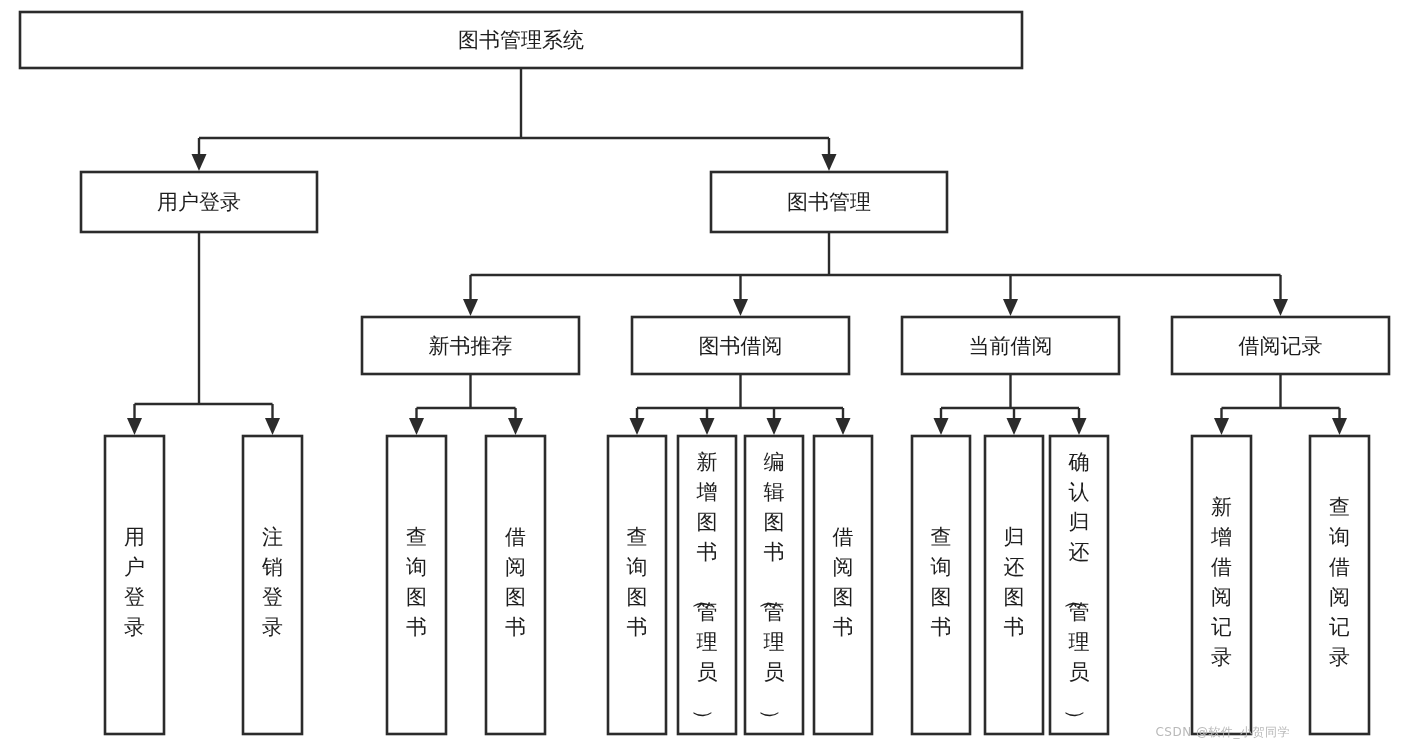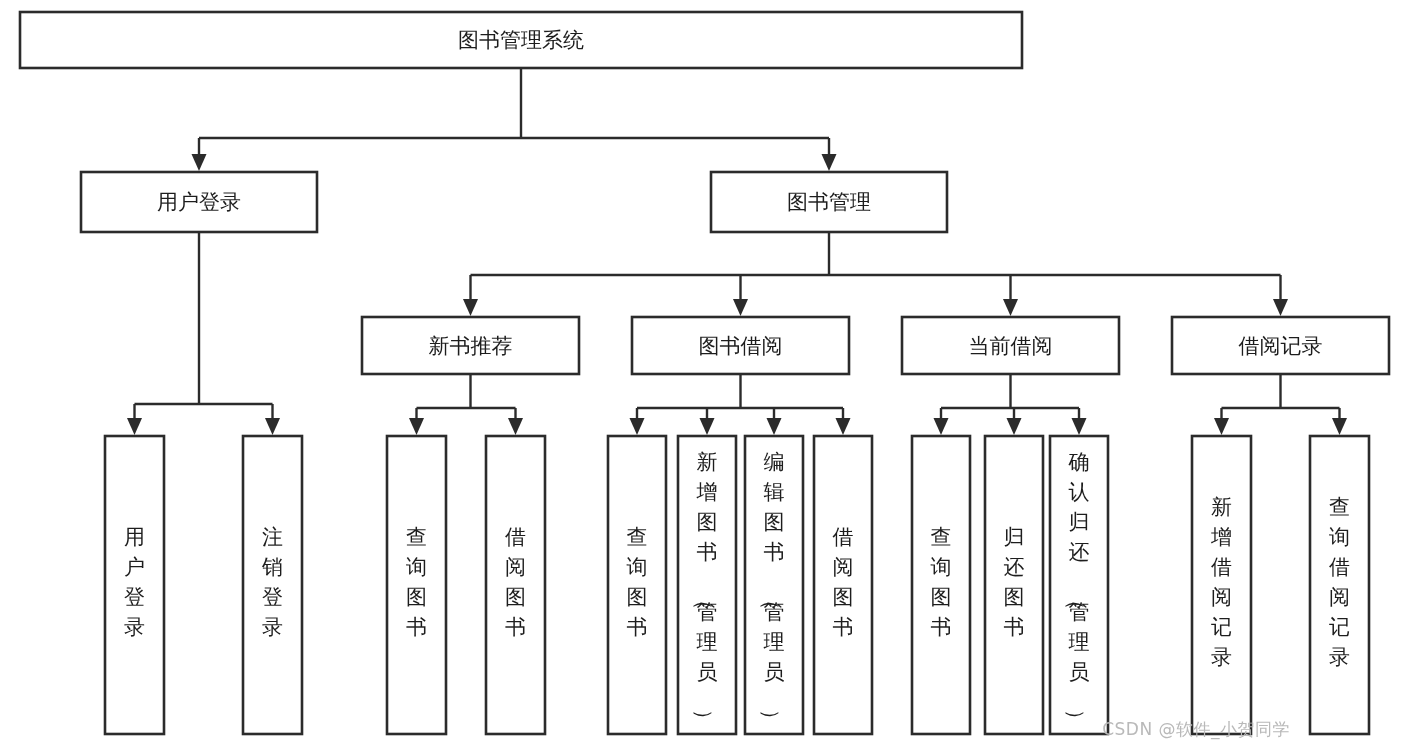--- a/index.html
+++ b/index.html
@@ -54,21 +54,21 @@
     font-family: "DejaVu Sans", "Liberation Sans", sans-serif;
     font-size: 21px;
     fill: #1d1d1d;
     text-anchor: middle;
   }
   .watermark {
     position: absolute;
     right: 14px;
     bottom: 6px;
     font-family: "DejaVu Sans", "Liberation Sans", sans-serif;
-    font-size: 17px;
+    font-size: 12px;
     color: #b9b9b9;
     letter-spacing: 0.5px;
     white-space: nowrap;
     user-select: none;
   }
 </style>
 </head>
 <body>
 
 <div id="diagram-root">

